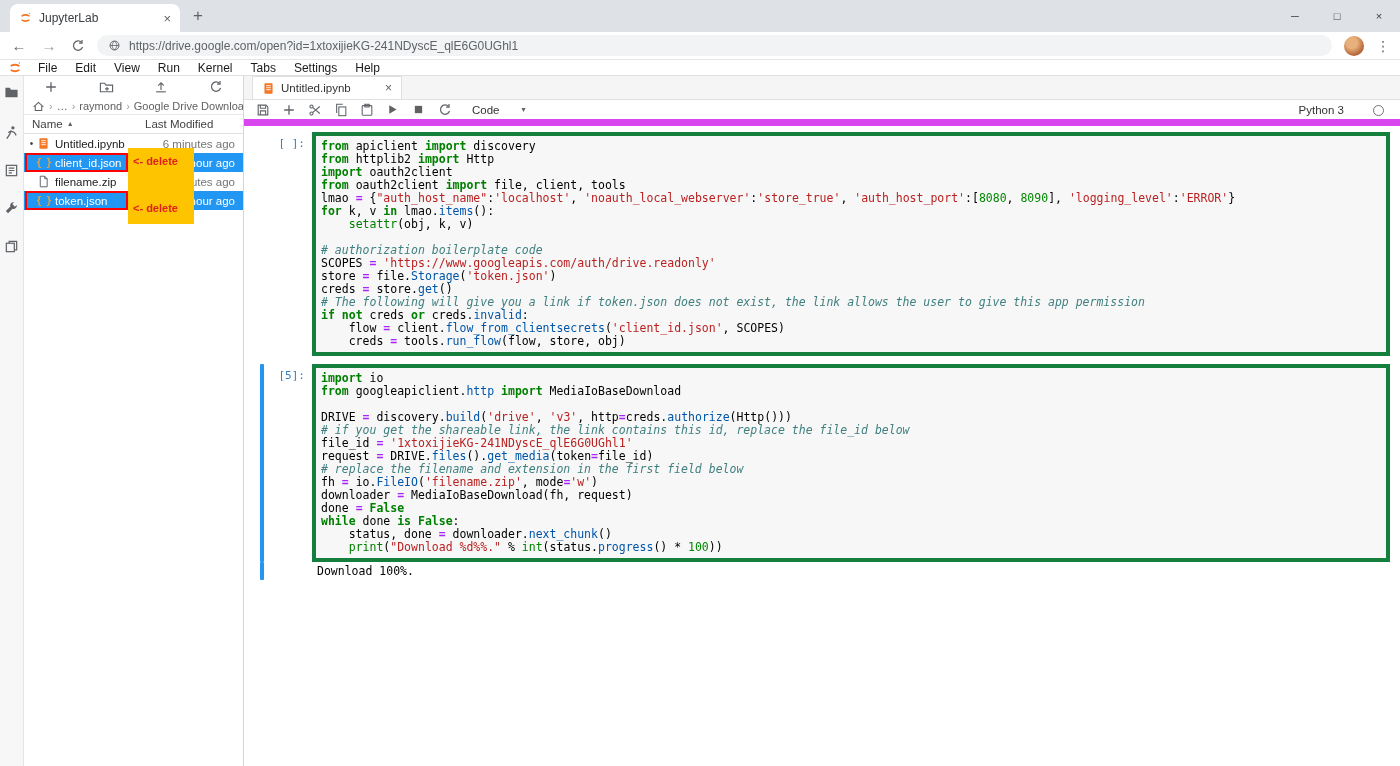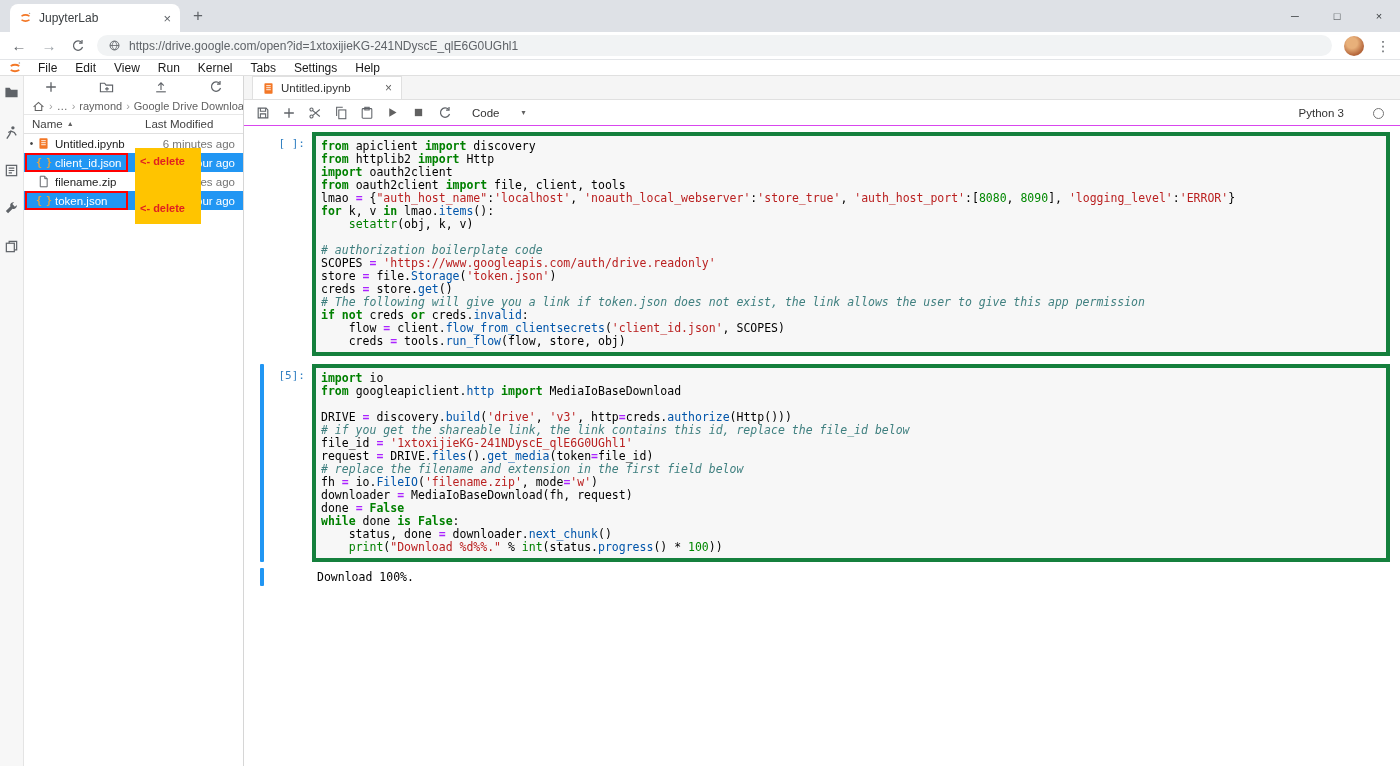--- a/index.html
+++ b/index.html
@@ -50,50 +50,50 @@
   .frow{height:19px;display:flex;align-items:center;font-size:11.5px;color:#212121;position:relative;padding-left:4px}
   .frow.sel{background:#2196f3;color:#fff}
   .rundot{width:7px;font-size:10px;color:#424242;text-align:center}
   .frow.sel .rundot{color:#fff}
   .ficon{width:15px;height:15px;margin:0 4px 0 1px;display:flex;align-items:center;justify-content:center}
   .json-glyph{color:#e8a33d;font:bold 10px "DejaVu Sans Mono",monospace;letter-spacing:-1px}
   .fname{flex:1;white-space:nowrap;overflow:hidden}
   .fmod{width:92px;text-align:right;padding-right:8px;color:#757575;white-space:nowrap}
   .frow.sel .fmod{color:#fff}
   .redbox{position:absolute;left:1px;top:0;width:103px;height:19px;border:2px solid #ff0000;pointer-events:none;z-index:4}
-  .delete-note{position:absolute;left:111px;top:72px;width:66px;height:76px;background:#ffc400;z-index:6}
+  .delete-note{position:absolute;left:104px;top:72px;width:66px;height:76px;background:#ffc400;z-index:6}
   .delete-note .dl{position:absolute;left:5px;font-size:11px;font-weight:bold;color:#e02020;white-space:nowrap}
   .dl.top{top:7px}
   .dl.bottom{bottom:10px}
 
   
   .main{flex:1;display:flex;flex-direction:column;background:#fff;min-width:0}
   .doc-tabbar{height:24px;background:#f5f5f5;border-bottom:1px solid #e0e0e0;display:flex;align-items:stretch}
   .doc-tab{margin-left:8px;background:#fff;border:1px solid #e0e0e0;border-bottom:none;display:flex;align-items:center;gap:6px;padding:0 9px;font-size:11.5px;color:#333;min-width:150px}
   .doc-tab .icon{width:13px;height:13px}
   .doc-tab .title{flex:1}
   .doc-tab .x{color:#616161;font-size:12px}
-  .nb-toolbar{height:26px;border-bottom:1px solid #d946ef;display:flex;align-items:center;padding:0 10px;gap:9px}
+  .nb-toolbar{height:26px;border-bottom:7px solid #d946ef;display:flex;align-items:center;padding:0 10px;gap:9px}
   .tool{width:17px;height:17px;display:flex;align-items:center;justify-content:center;color:#616161}
   .celltype{font-size:11.5px;color:#333;display:flex;align-items:center;gap:22px;margin-left:10px}
   .caret{font-size:8px;color:#616161}
   .spacer{flex:1}
   .kernel{font-size:11.5px;color:#333;display:flex;align-items:flex-end;gap:29px;padding-right:6px}
   .kcircle{width:11px;height:11px;border:1px solid #757575;border-radius:50%}
 
   
   .nb-scroll{flex:1;overflow:hidden;padding-top:6px}
   .cell{margin:0 10px 8px 0}
   .crow{display:flex}
   .collapser{width:4px;margin-left:16px;background:transparent;border-radius:1px}
   .cell.active .collapser{background:#2196f3}
   .prompt{width:48px;text-align:right;padding-right:7px;padding-top:5px;font-family:"DejaVu Sans Mono",monospace;font-size:11px;color:#307fc1;flex-shrink:0}
   .editor{flex:1;border:4px solid #15803d;background:#f7f7f7;padding:4px 5px;font-family:"DejaVu Sans Mono",monospace;font-size:11.5px;line-height:13px;color:#000;overflow:hidden}
   .line{white-space:pre;height:13px}
-  .orow{margin-top:6px}
+  .orow{}
   .output{flex:1;padding:2px 5px;font-family:"DejaVu Sans Mono",monospace;font-size:11.5px;color:#000}
   .tk-t{color:#000}
   .tk-k{color:#008000;font-weight:bold}
   .tk-b{color:#008000}
   .tk-s{color:#ba2121}
   .tk-c{color:#408080;font-style:italic}
   .tk-n{color:#008800}
   .tk-p{color:#0055aa}
   .tk-o{color:#aa22ff;font-weight:bold}
 </style>

